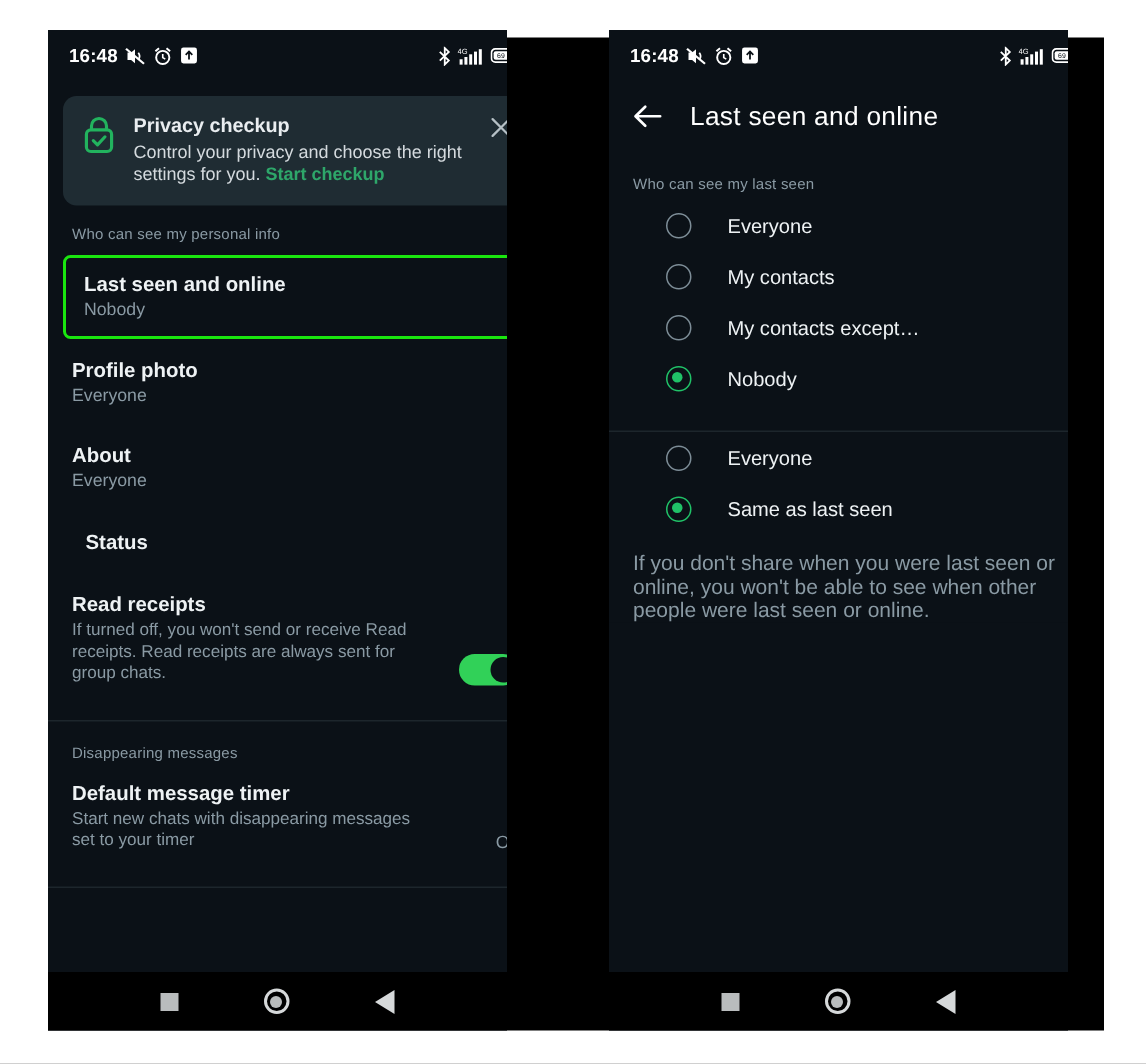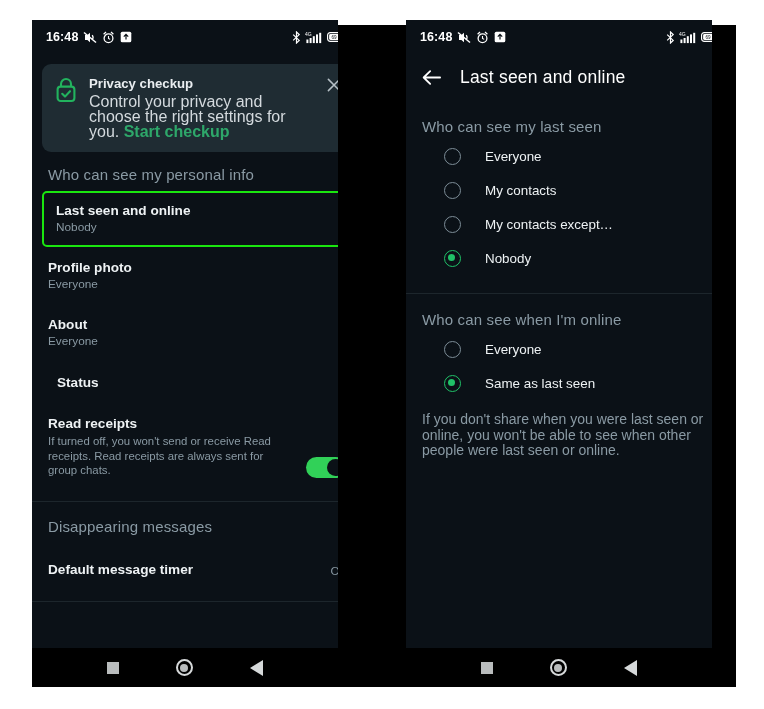--- a/index.html
+++ b/index.html
@@ -48,26 +48,26 @@
   .checkup-card {
     margin: 10px 10px 0 10px;
     background: #1f2c33;
     border-radius: 9px;
     padding: 11px 11px 13px 12px;
     display: flex; gap: 11px; align-items: flex-start;
     position: relative;
   }
   .checkup-text { flex: 1; padding-top: 1px; }
   .checkup-title { font-size: 13.2px; font-weight: bold; color: #e9edf0; line-height: 16px; }
-  .checkup-desc { font-size: 16px; color: #d4dade; line-height: 15px; margin-top: 2px; }
+  .checkup-desc { font-size: 12px; color: #d4dade; line-height: 15px; margin-top: 2px; }
   .checkup-link { color: #2ea76a; font-weight: bold; }
   .checkup-close { width: 14px; height: 14px; flex: 0 0 auto; margin-top: 3px; cursor: pointer; }
 
   
-  .sec-head { font-size: 15px; color: #8a9aa4; padding: 14px 16px 6px 16px; letter-spacing: .15px; }
+  .sec-head { font-size: 10px; color: #8a9aa4; padding: 14px 16px 6px 16px; letter-spacing: .15px; }
 
   
   .row { padding: 8px 16px 9px 16px; display: flex; align-items: flex-end; }
   .row-main { flex: 1; min-width: 0; }
   .row-title { font-size: 13.6px; color: #eef2f4; font-weight: bold; line-height: 17px; }
   .row-sub { font-size: 11.8px; color: #8a9aa4; line-height: 15px; margin-top: 1px; }
   .row-desc { font-size: 11.4px; color: #8a9aa4; line-height: 14.5px; margin-top: 2px; max-width: 240px; }
   .row-value { font-size: 11.8px; color: #8a9aa4; margin-left: 21px; padding-top: 17px; white-space: nowrap; }
 
   .row-tall { padding-top: 12px; padding-bottom: 12px; }
@@ -206,20 +206,21 @@
           </div>
         </div>
 
         <div class="divider"></div>
 
         <div class="sec-head" style="padding-top:16px;">Disappearing messages</div>
 
         <div class="row" style="padding-top:6px;padding-bottom:14px;">
           <div class="row-main">
             <div class="row-title">Default message timer</div>
+            <div class="row-desc">Start new chats with disappearing messages set to your timer</div>
           </div>
           <div class="row-value">Off</div>
         </div>
 
         <div class="divider"></div>
 
         <div class="row" style="padding-top:20px;padding-bottom:12px;">
           
         </div>
 
@@ -306,21 +307,20 @@
           <div class="radio"></div>
           <div class="radio-label">My contacts except…</div>
         </div>
         <div class="radio-row">
           <div class="radio on"></div>
           <div class="radio-label">Nobody</div>
         </div>
 
         <div class="divider" style="margin-top:18px;"></div>
 
-        <div class="sec-head" style="padding-top:17px;padding-bottom:4px;">Who can see when I'm online</div>
 
         <div class="radio-row">
           <div class="radio"></div>
           <div class="radio-label">Everyone</div>
         </div>
         <div class="radio-row">
           <div class="radio on"></div>
           <div class="radio-label">Same as last seen</div>
         </div>
 

